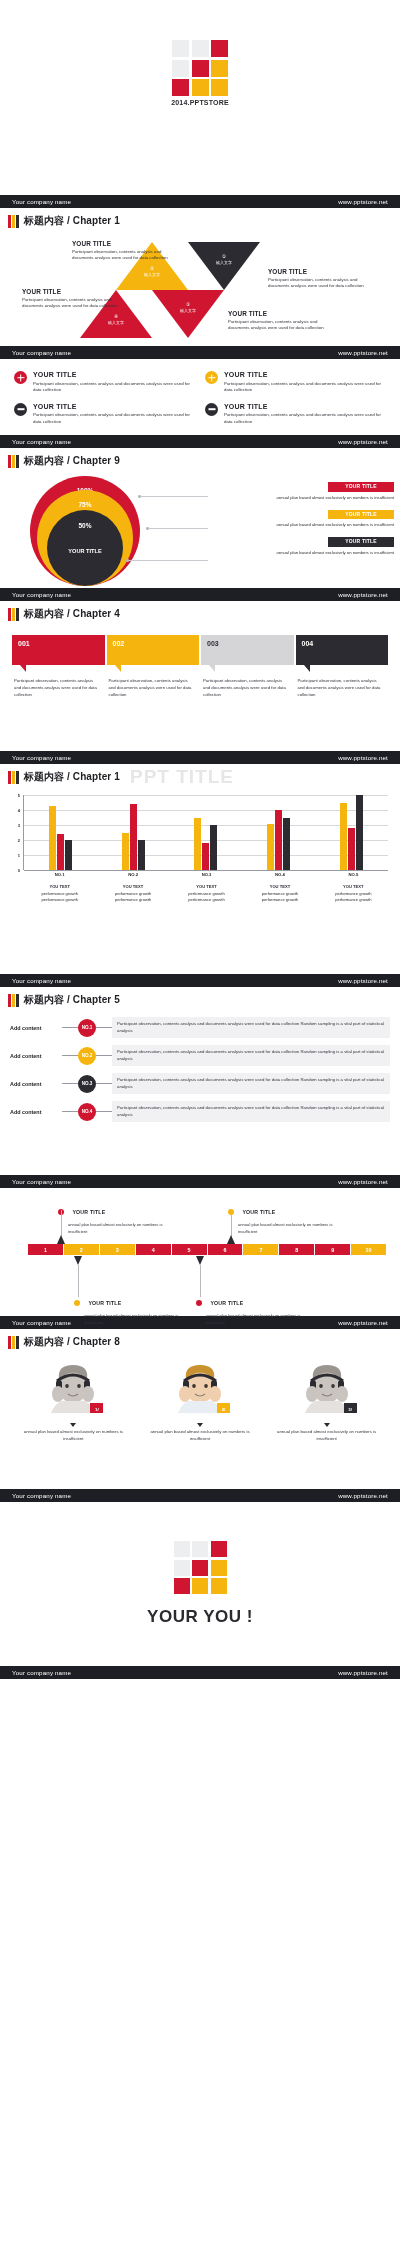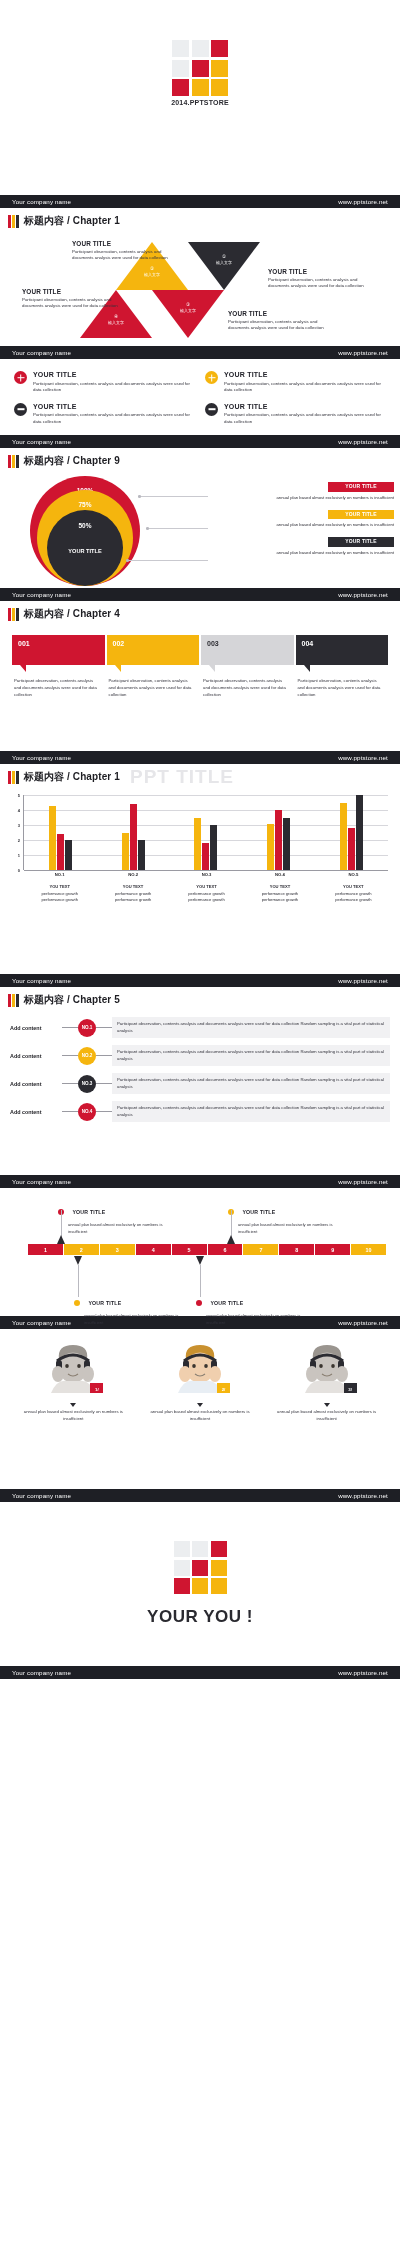--- a/index.html
+++ b/index.html
@@ -549,20 +549,28 @@
     </div>
   </div>
   <div class="bar">
     <span class="left">Your company name</span>
     <span class="right">www.pptstore.net</span>
   </div>
 </section>
 
 <section class="slide">
   <div class="slide-body" style="height:160px;">
+    <div class="chhead">
+      <span class="chbars">
+          <i class="r"></i>
+          <i class="y"></i>
+          <i class="d"></i>
+        </span>
+      <span class="chtitle"><span>标题内容</span> <span>/ Chapter 8</span></span>
+    </div>
     <div class="ch8" id="ch8-cards">
         <div class="photo-card">
           <div class="photo"><svg viewBox="0 0 72 50" width="72" height="50">
               <defs>
                 <clipPath id="cl0">
                   <rect x="0" y="0" width="72" height="50"></rect>
                 </clipPath>
               </defs>
               <g clip-path="url(#cl0)">
                 <rect width="72" height="50" fill="#ffffff"></rect>

